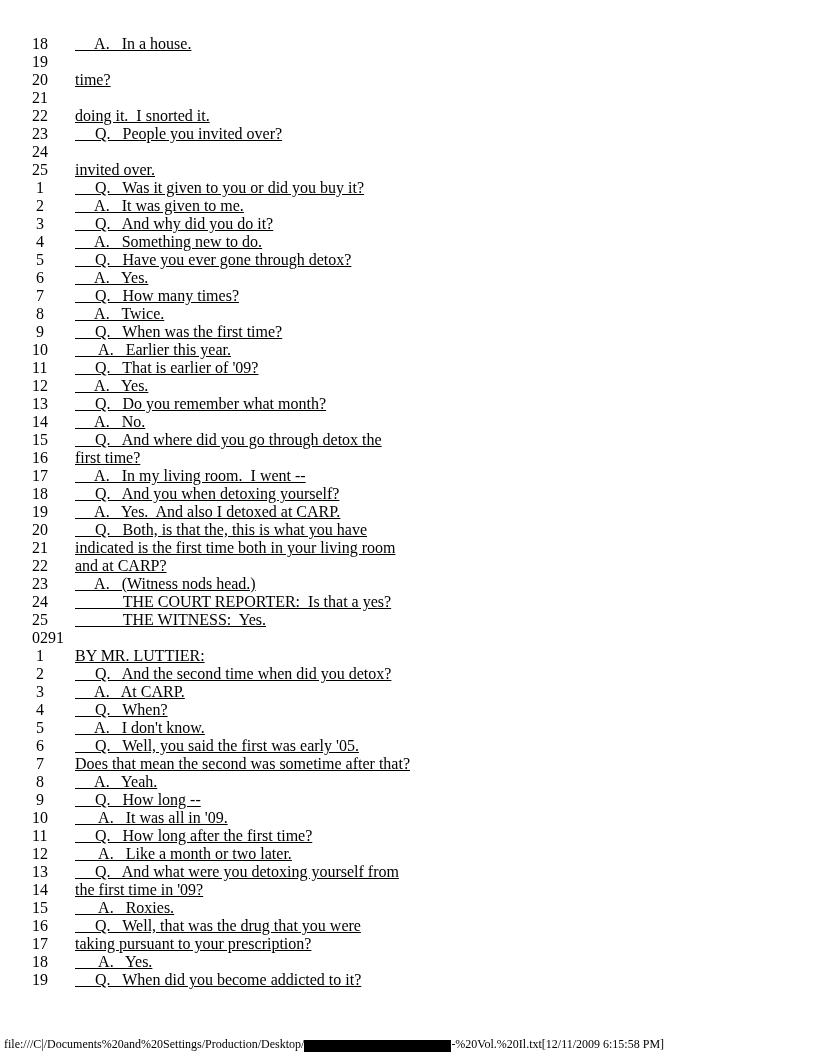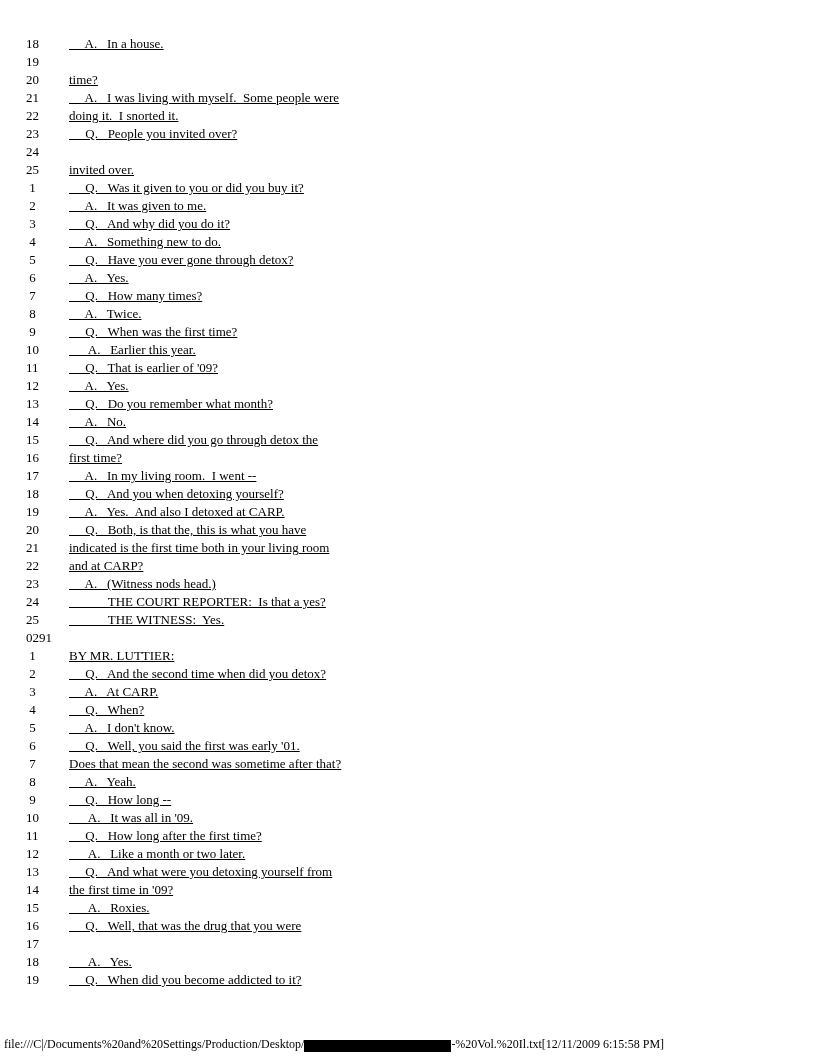--- a/index.html
+++ b/index.html
@@ -11,22 +11,22 @@
     height: 1056px;
     background: #ffffff;
     color: #000000;
     font-family: "Liberation Serif", "DejaVu Serif", serif;
     position: relative;
     overflow: hidden;
   }
   .content {
     position: absolute;
     top: 35px;
-    left: 4px;
-    font-size: 13px;
+    left: 10px;
+    font-size: 16px;
     line-height: 18px;
   }
   .line {
     position: relative;
     padding-left: 65px;
     height: 18px;
     white-space: pre;
   }
   .num {
     position: absolute;
@@ -58,21 +58,21 @@
 </head>
 <body>
 
 <div class="content" id="transcript-content">
   <div class="line"><span class="num">18</span><span class="text">     A.   In a house.</span></div>
 
   <div class="line"><span class="num">19</span></div>
 
   <div class="line"><span class="num">20</span><span class="text">time?</span></div>
 
-  <div class="line"><span class="num">21</span><span class="text">     A.   I was living with myself.  Some people were</span></div>
+  <div class="line"><span class="num">21</span></div>
 
   <div class="line"><span class="num">22</span><span class="text">doing it.  I snorted it.</span></div>
 
   <div class="line"><span class="num">23</span><span class="text">     Q.   People you invited over?</span></div>
 
   <div class="line"><span class="num">24</span></div>
 
   <div class="line"><span class="num">25</span><span class="text">invited over.</span></div>
 
 
@@ -131,21 +131,21 @@
   <div class="line"><span class="num"> 1</span><span class="text">BY MR. LUTTIER:</span></div>
 
   <div class="line"><span class="num"> 2</span><span class="text">     Q.   And the second time when did you detox?</span></div>
 
   <div class="line"><span class="num"> 3</span><span class="text">     A.   At CARP.</span></div>
 
   <div class="line"><span class="num"> 4</span><span class="text">     Q.   When?</span></div>
 
   <div class="line"><span class="num"> 5</span><span class="text">     A.   I don't know.</span></div>
 
-  <div class="line"><span class="num"> 6</span><span class="text">     Q.   Well, you said the first was early '01.</span></div>
+  <div class="line"><span class="num"> 6</span><span class="text">     Q.   Well, you said the first was early '05.</span></div>
 
   <div class="line"><span class="num"> 7</span><span class="text">Does that mean the second was sometime after that?</span></div>
 
   <div class="line"><span class="num"> 8</span><span class="text">     A.   Yeah.</span></div>
 
   <div class="line"><span class="num"> 9</span><span class="text">     Q.   How long --</span></div>
 
   <div class="line"><span class="num">10</span><span class="text">      A.   It was all in '09.</span></div>
 
   <div class="line"><span class="num">11</span><span class="text">     Q.   How long after the first time?</span></div>
@@ -153,20 +153,20 @@
   <div class="line"><span class="num">12</span><span class="text">      A.   Like a month or two later.</span></div>
 
   <div class="line"><span class="num">13</span><span class="text">     Q.   And what were you detoxing yourself from</span></div>
 
   <div class="line"><span class="num">14</span><span class="text">the first time in '09?</span></div>
 
   <div class="line"><span class="num">15</span><span class="text">      A.   Roxies.</span></div>
 
   <div class="line"><span class="num">16</span><span class="text">     Q.   Well, that was the drug that you were</span></div>
 
-  <div class="line"><span class="num">17</span></div>
+  <div class="line"><span class="num">17</span><span class="text">taking pursuant to your prescription?</span></div>
 
   <div class="line"><span class="num">18</span><span class="text">      A.   Yes.</span></div>
 
   <div class="line"><span class="num">19</span><span class="text">     Q.   When did you become addicted to it?</span></div>
 </div>
 
 <div class="footer"><span>file:///C|/Documents%20and%20Settings/Production/Desktop/</span><span class="redact"></span><span>-%20Vol.%20Il.txt[12/11/2009 6:15:58 PM]</span></div>
 
 </body></html>

